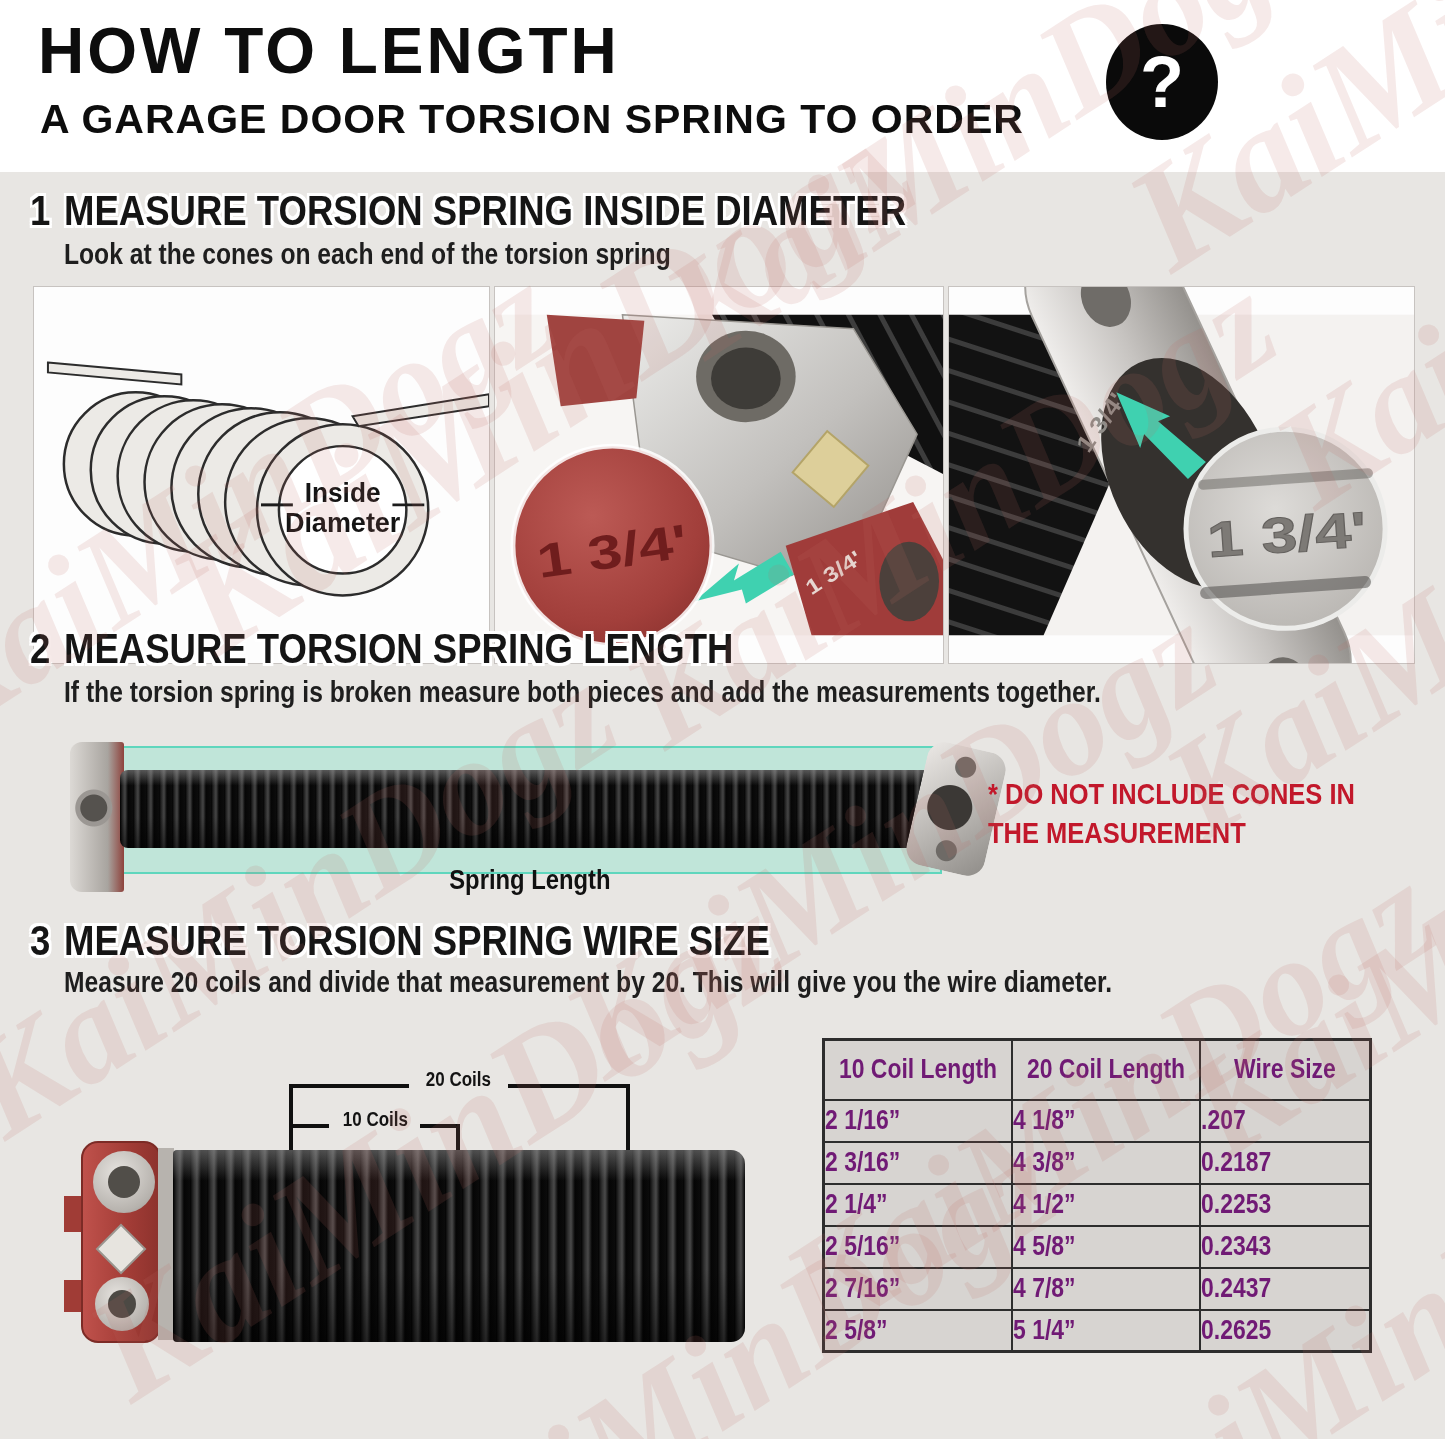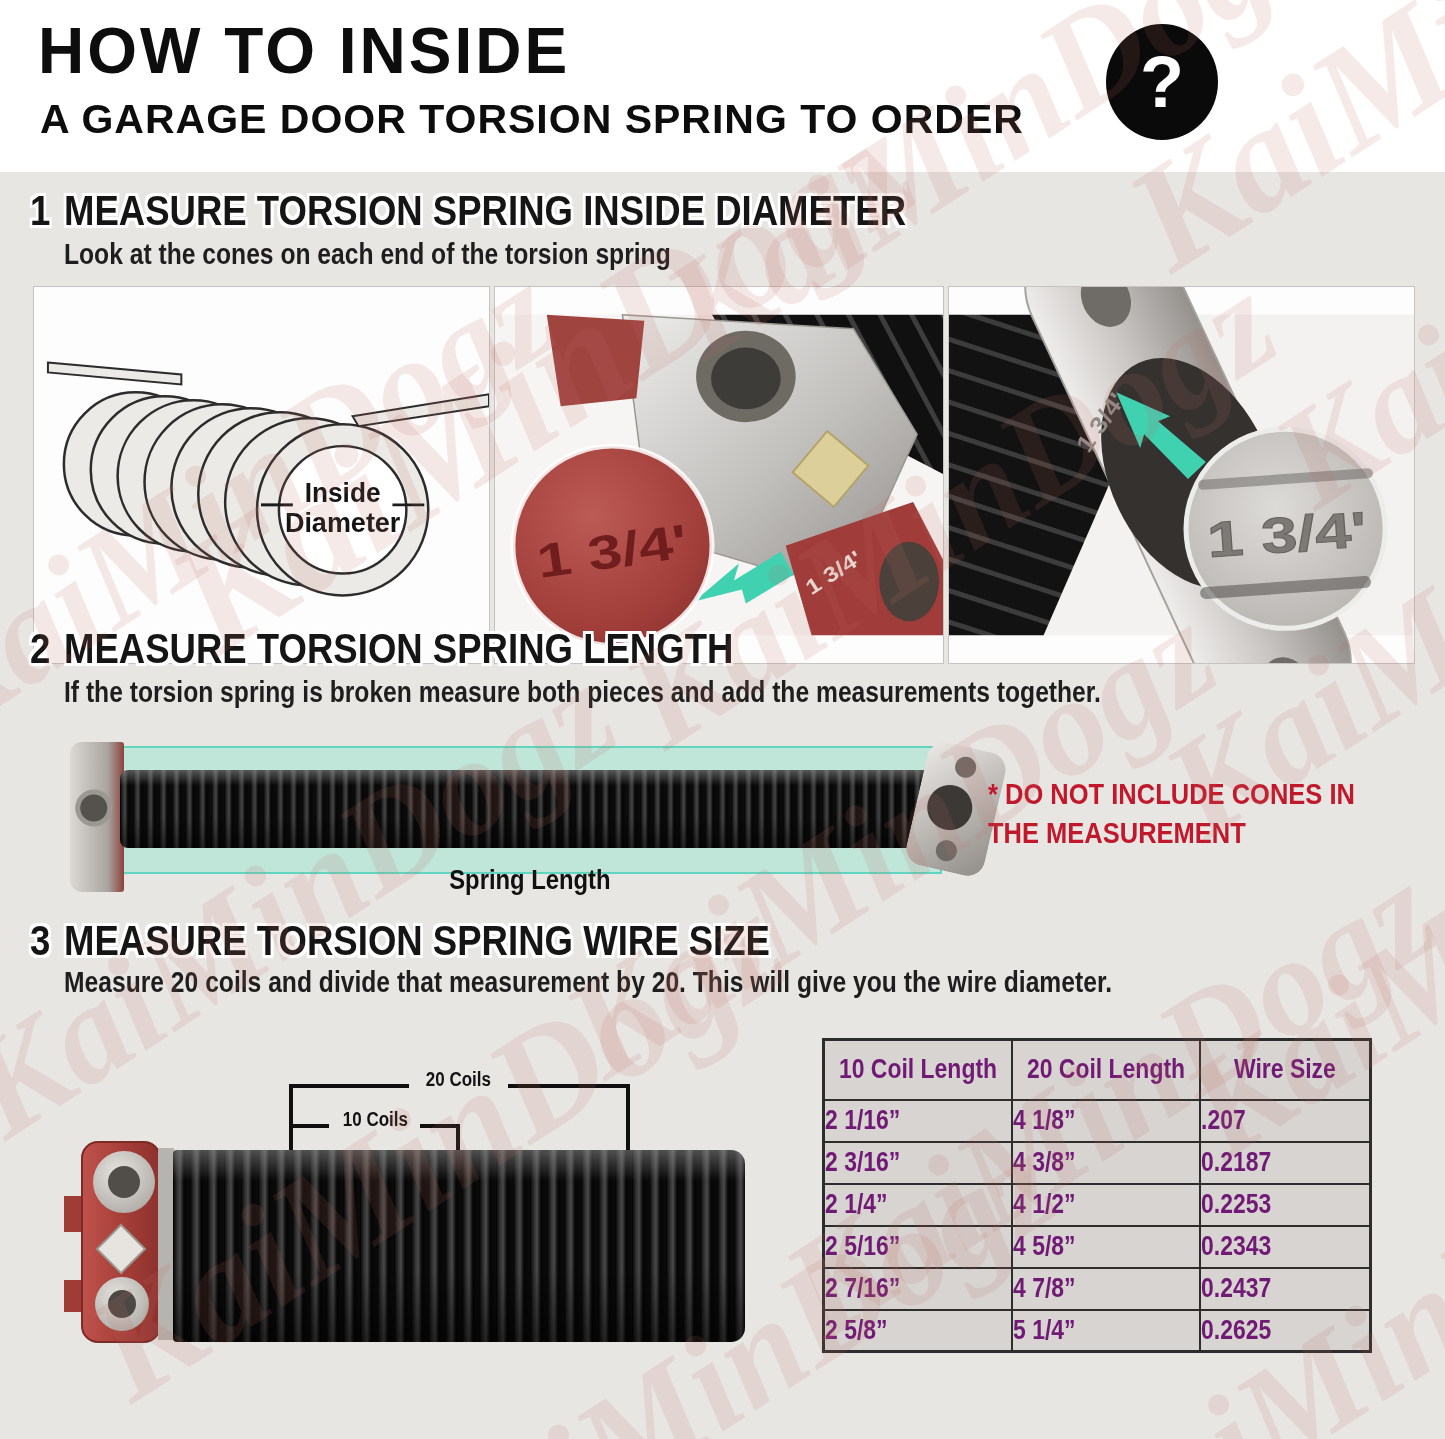--- a/index.html
+++ b/index.html
@@ -94,21 +94,21 @@
     font-family:"Liberation Serif",serif;font-style:italic;font-weight:700;
     color:rgba(190,106,100,.14);transform:rotate(-33deg);font-size:140px;
   }
 </style>
 </head>
 <body>
 
 <div class="canvas">
 
   <div class="topband"></div>
-  <div class="page-title">HOW TO INSIDE</div>
+  <div class="page-title">HOW TO LENGTH</div>
   <div class="page-subtitle">A GARAGE DOOR TORSION SPRING TO ORDER</div>
   <div class="help-circle">
     <span>?</span>
   </div>
 
   <div class="step-head" style="left:30px;top:186px;">
     <span>1</span>
     <span>MEASURE TORSION SPRING INSIDE DIAMETER</span>
   </div>
   <div class="step-desc" style="left:64px;top:238px;">Look at the cones on each end of the torsion spring</div>

